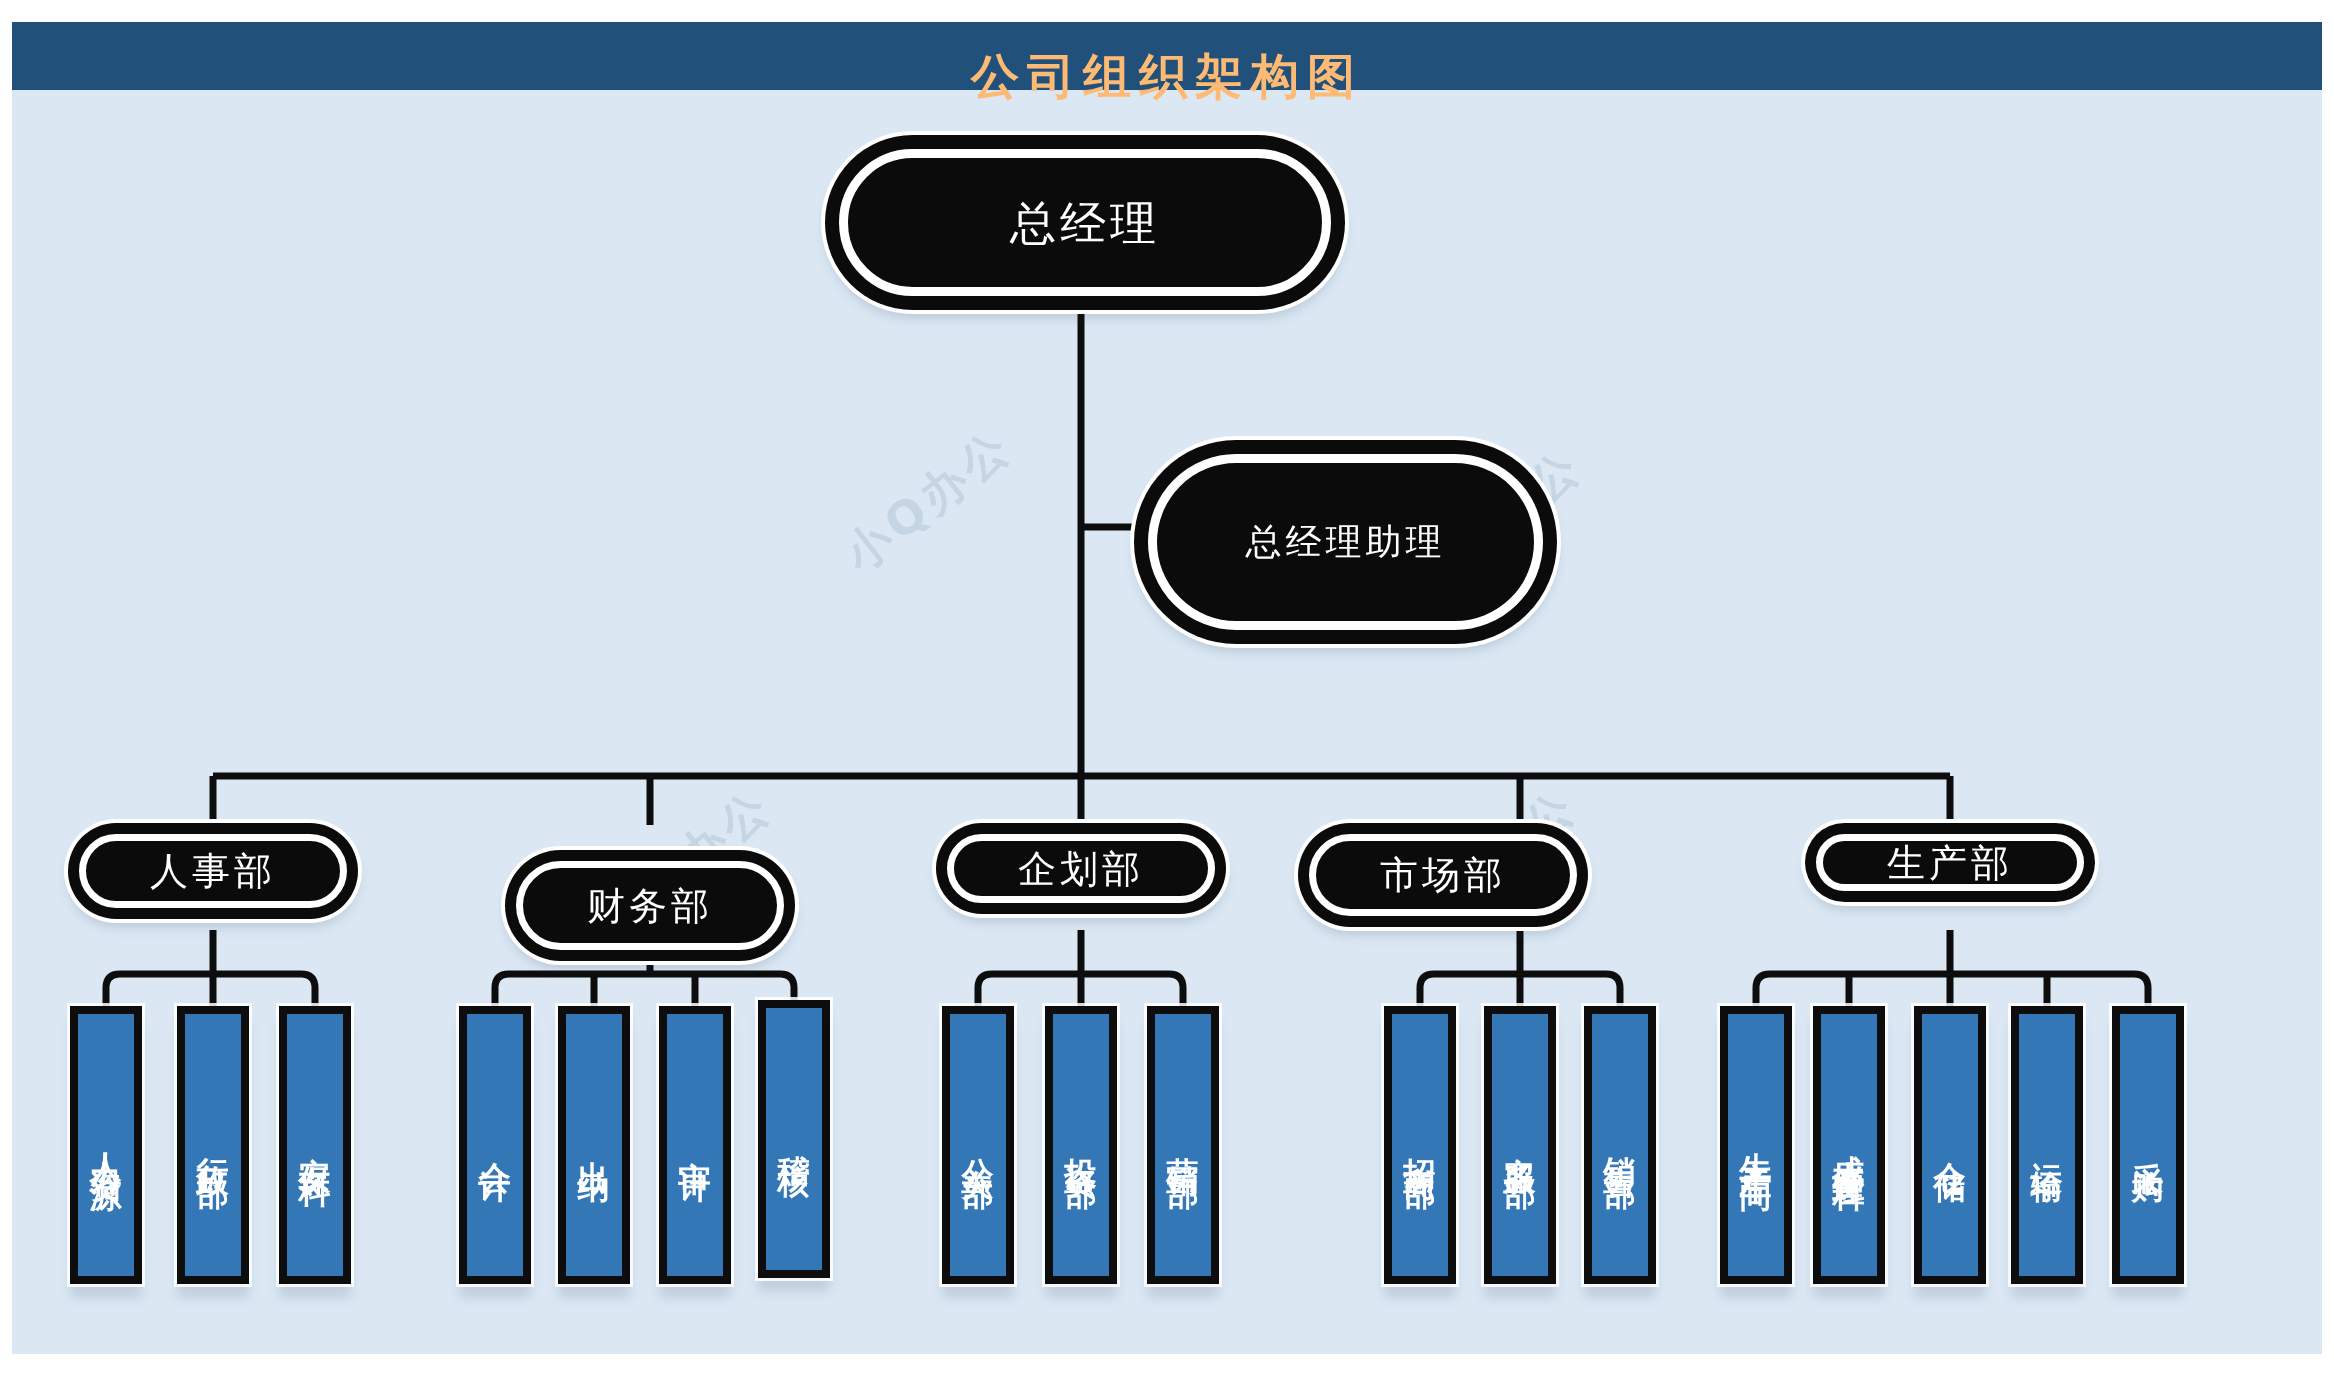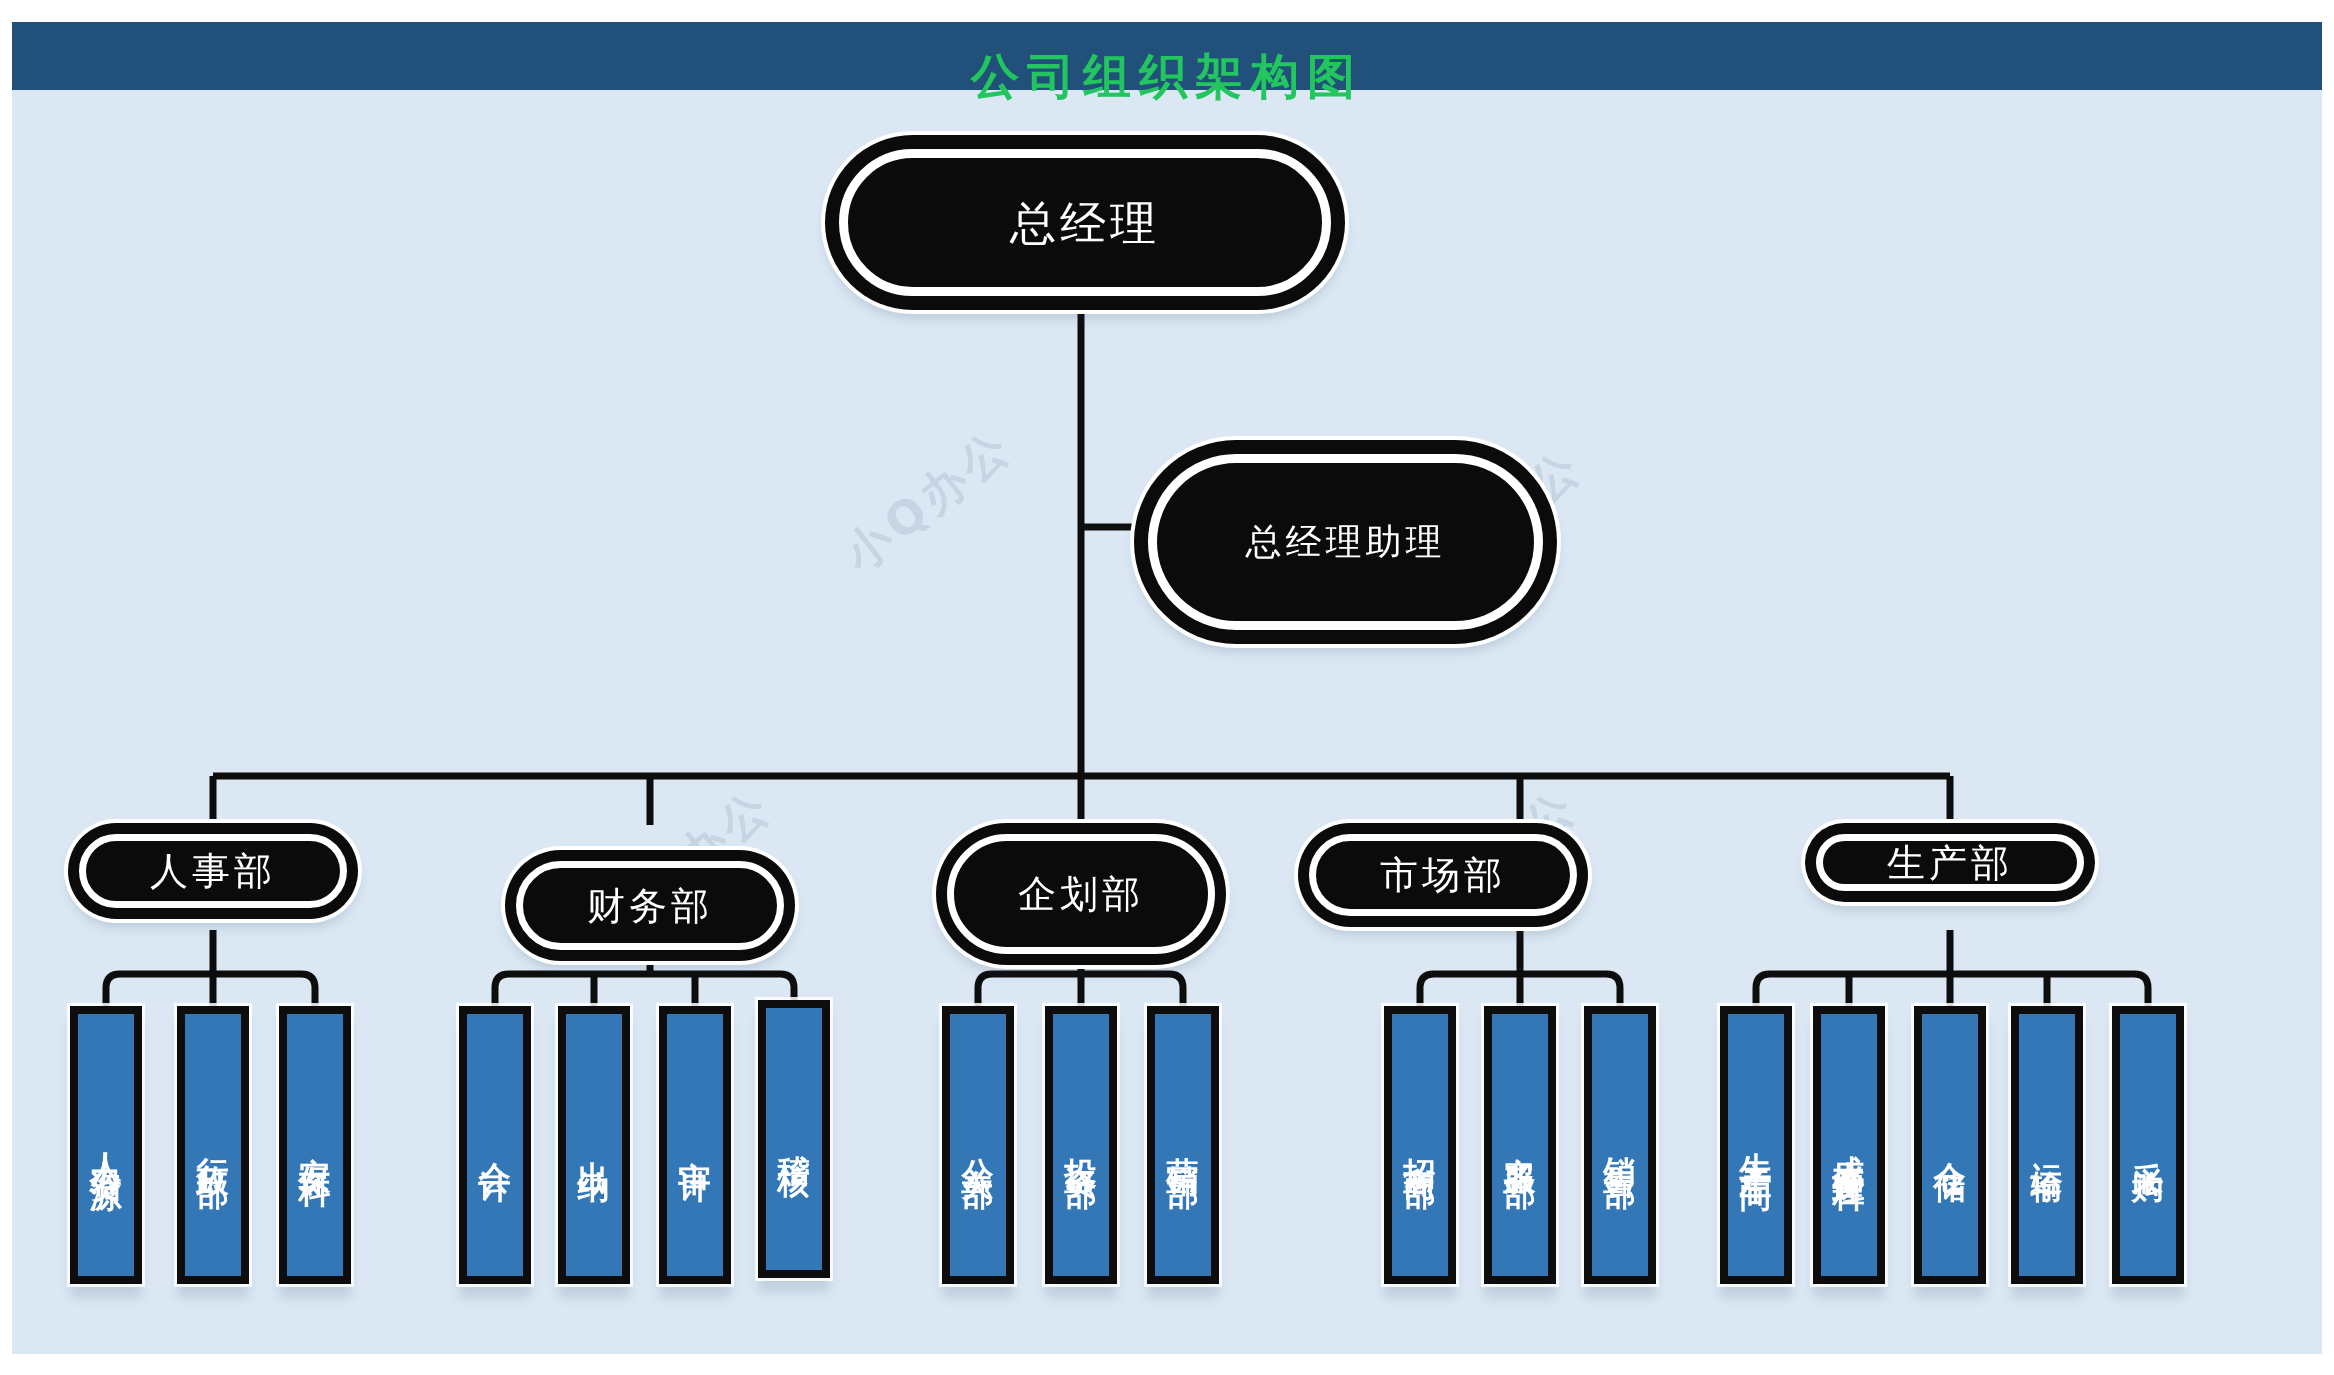--- a/index.html
+++ b/index.html
@@ -12,21 +12,21 @@
   .canvas {
     position:absolute; left:12px; top:22px; width:2310px; height:1332px;
     background:#dbe8f4;
   }
   .titlebar {
     position:absolute; left:12px; top:22px; width:2310px; height:68px;
     background:#21507b;
     display:flex; align-items:center; justify-content:center;
   }
   .titlebar .title {
-    color:#22c55e; font-size:48px; font-weight:bold; letter-spacing:8px;
+    color:#fdba74; font-size:48px; font-weight:bold; letter-spacing:8px;
     line-height:1;
     margin-top:40px;
   }
   svg.wires { position:absolute; left:0; top:0; }
   .pill {
     position:absolute; background:#0b0b0b; border-radius:999px;
     box-shadow:0 0 0 4px #ffffff, 0 8px 12px rgba(40,60,90,.18);
     display:flex; align-items:center; justify-content:center;
   }
   .pill::before {
@@ -119,21 +119,21 @@
 <div class="pill assist" style="left:1134px; top:440px; width:423px; height:204px;">
   <span class="lbl">总经理助理</span>
 </div>
 
 <div class="pill small dept" style="left:68px;  top:823px; width:290px; height:96px;">
   <span class="lbl">人事部</span>
 </div>
 <div class="pill small dept" style="left:505px; top:850px; width:290px; height:111px;">
   <span class="lbl">财务部</span>
 </div>
-<div class="pill small dept" style="left:936px; top:823px; width:290px; height:142px;">
+<div class="pill small dept" style="left:936px; top:823px; width:290px; height:91px;">
   <span class="lbl">企划部</span>
 </div>
 <div class="pill small dept" style="left:1298px; top:823px; width:290px; height:104px;">
   <span class="lbl">市场部</span>
 </div>
 <div class="pill small dept" style="left:1805px; top:823px; width:290px; height:79px;">
   <span class="lbl">生产部</span>
 </div>
 
 <div class="col" style="left:70px;">

